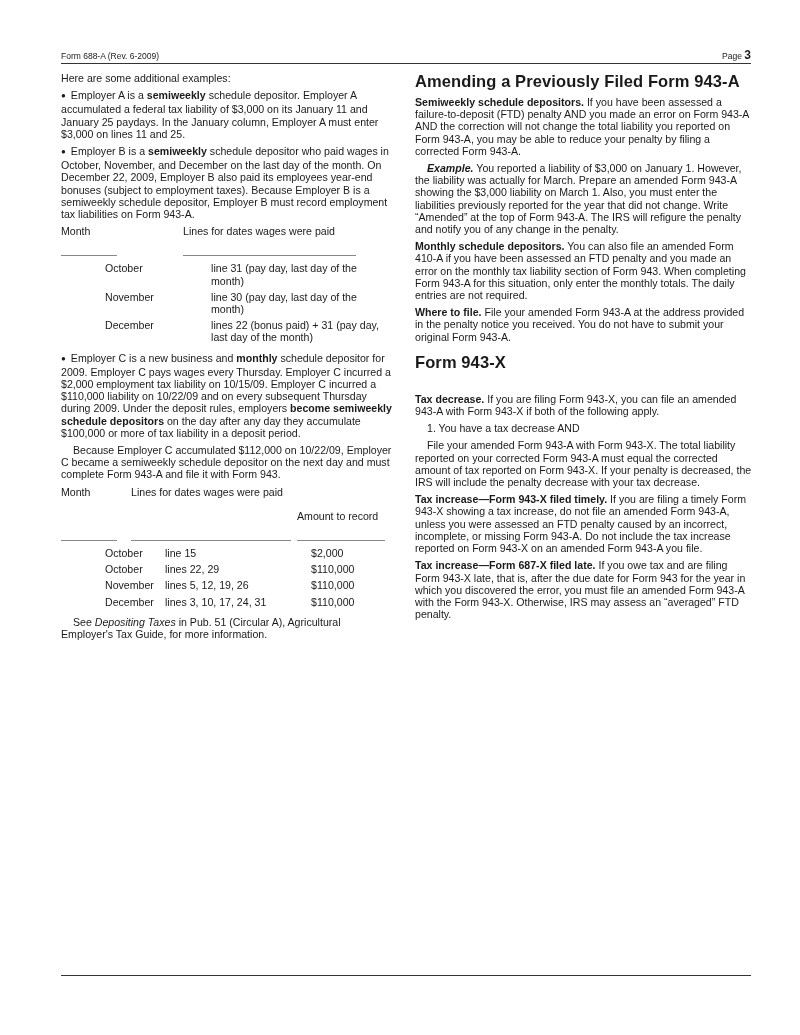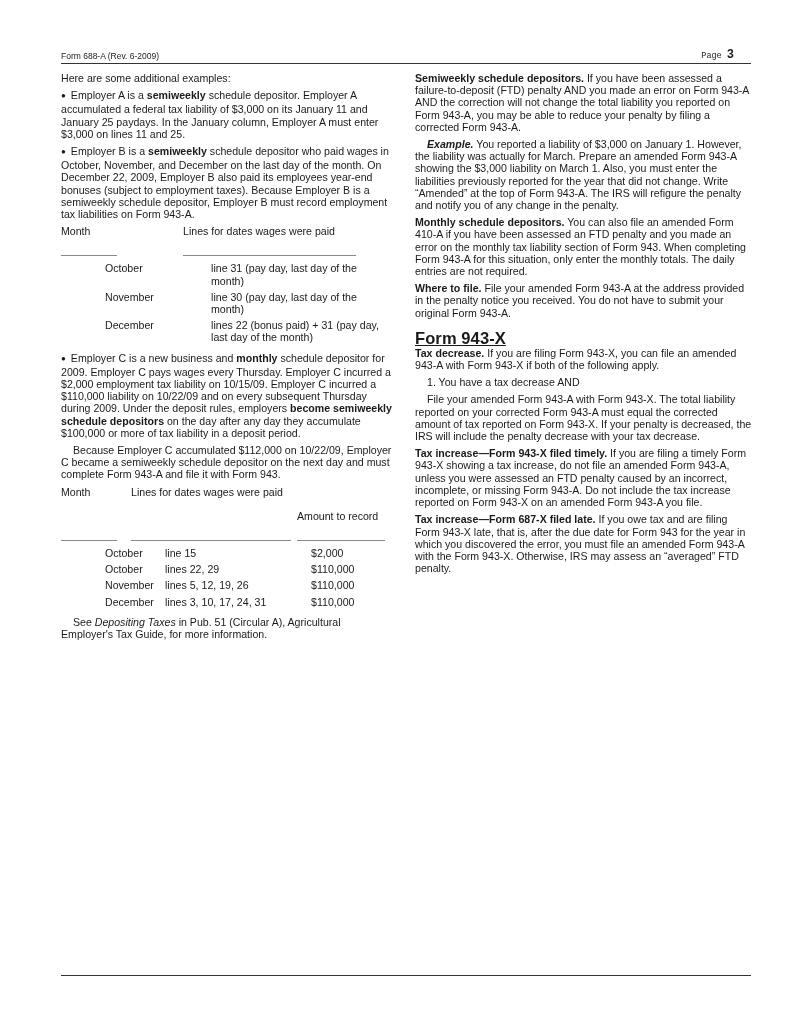--- a/index.html
+++ b/index.html
@@ -1,30 +1,30 @@
 <!DOCTYPE html>
 <html><head>
 <meta charset="utf-8">
 <style>
   html, body { margin: 0; padding: 0; background: #ffffff; }
   body { width: 800px; height: 1035px; position: relative; overflow: hidden;
          font-family: "Liberation Sans", "DejaVu Sans", sans-serif; color: #1a1a1a; }
   .header { position: absolute; top: 48px; left: 61px; width: 690px; height: 15px;
             border-bottom: 1.5px solid #333; }
   .header .form-id { position: absolute; left: 0; bottom: 2px; font-size: 8.5px; }
-  .header .page-no { position: absolute; right: 17px; bottom: 1px; font-size: 8.5px; font-family: Liberation Mono, monospace; }
+  .header .page-no { position: absolute; right: 0; bottom: 1px; font-size: 8.5px; }
   .header .page-no b { font-size: 12px; }
   .col { position: absolute; top: 72px; font-size: 10.6px; line-height: 12.2px; }
   .col.left { left: 61px; width: 332px; }
   .col.right { left: 415px; width: 337px; }
   p { margin: 0 0 5px 0; }
   .indent { text-indent: 12px; }
   .bullet::before { content: "\25CF"; font-size: 8px; margin-right: 5px; position: relative; top: -1px; }
   h2 { margin: 0 0 6px 0; font-size: 16.5px; line-height: 18px; font-weight: bold; letter-spacing: 0.1px; }
-  h2.sm { margin-top: 10px; margin-bottom: 0; text-decoration: underline; }
+  h2.sm { margin-top: 10px; margin-bottom: 22px; }
   .tbl { margin: 4px 0 8px 0; }
   .tbl .hrow { display: flex; margin-bottom: 6px; }
   .tbl .hcell { padding-bottom: 18px; border-bottom: 1.2px solid #888; margin-right: 6px; white-space: nowrap; }
   .tbl .row { display: flex; margin-bottom: 4px; margin-left: 44px; }
   .tbl .cell { margin-right: 6px; }
   .t1 .c1 { width: 116px; }
   .t1 .c2 { width: 204px; }
   .t1 .hcell.c1 { width: 56px; margin-right: 66px; }
   .t1 .hcell.c2 { width: 173px; }
   .t2 .c1 { width: 64px; }
@@ -100,20 +100,21 @@
       <div class="cell c1">December</div>
       <div class="cell c2">lines 3, 10, 17, 24, 31</div>
       <div class="cell c3">$110,000</div>
     </div>
   </div>
 
   <p class="indent"><span>See </span><i>Depositing Taxes</i><span> in Pub. 51 (Circular A), Agricultural Employer's Tax Guide, for more information.</span></p>
 </div>
 
 <div class="col right">
+  <h2>Amending a Previously Filed Form 943-A</h2>
 
   <p><b>Semiweekly schedule depositors.</b><span> If you have been assessed a failure-to-deposit (FTD) penalty AND you made an error on Form 943-A AND the correction will not change the total liability you reported on Form 943-A, you may be able to reduce your penalty by filing a corrected Form 943-A.</span></p>
 
   <p class="indent"><b><i>Example.</i></b><span> You reported a liability of $3,000 on January 1. However, the liability was actually for March. Prepare an amended Form 943-A showing the $3,000 liability on March 1. Also, you must enter the liabilities previously reported for the year that did not change. Write “Amended” at the top of Form 943-A. The IRS will refigure the penalty and notify you of any change in the penalty.</span></p>
 
   <p><b>Monthly schedule depositors.</b><span> You can also file an amended Form 410-A if you have been assessed an FTD penalty and you made an error on the monthly tax liability section of Form 943. When completing Form 943-A for this situation, only enter the monthly totals. The daily entries are not required.</span></p>
 
   <p><b>Where to file.</b><span> File your amended Form 943-A at the address provided in the penalty notice you received. You do not have to submit your original Form 943-A.</span></p>
 
   <h2 class="sm">Form 943-X</h2>

